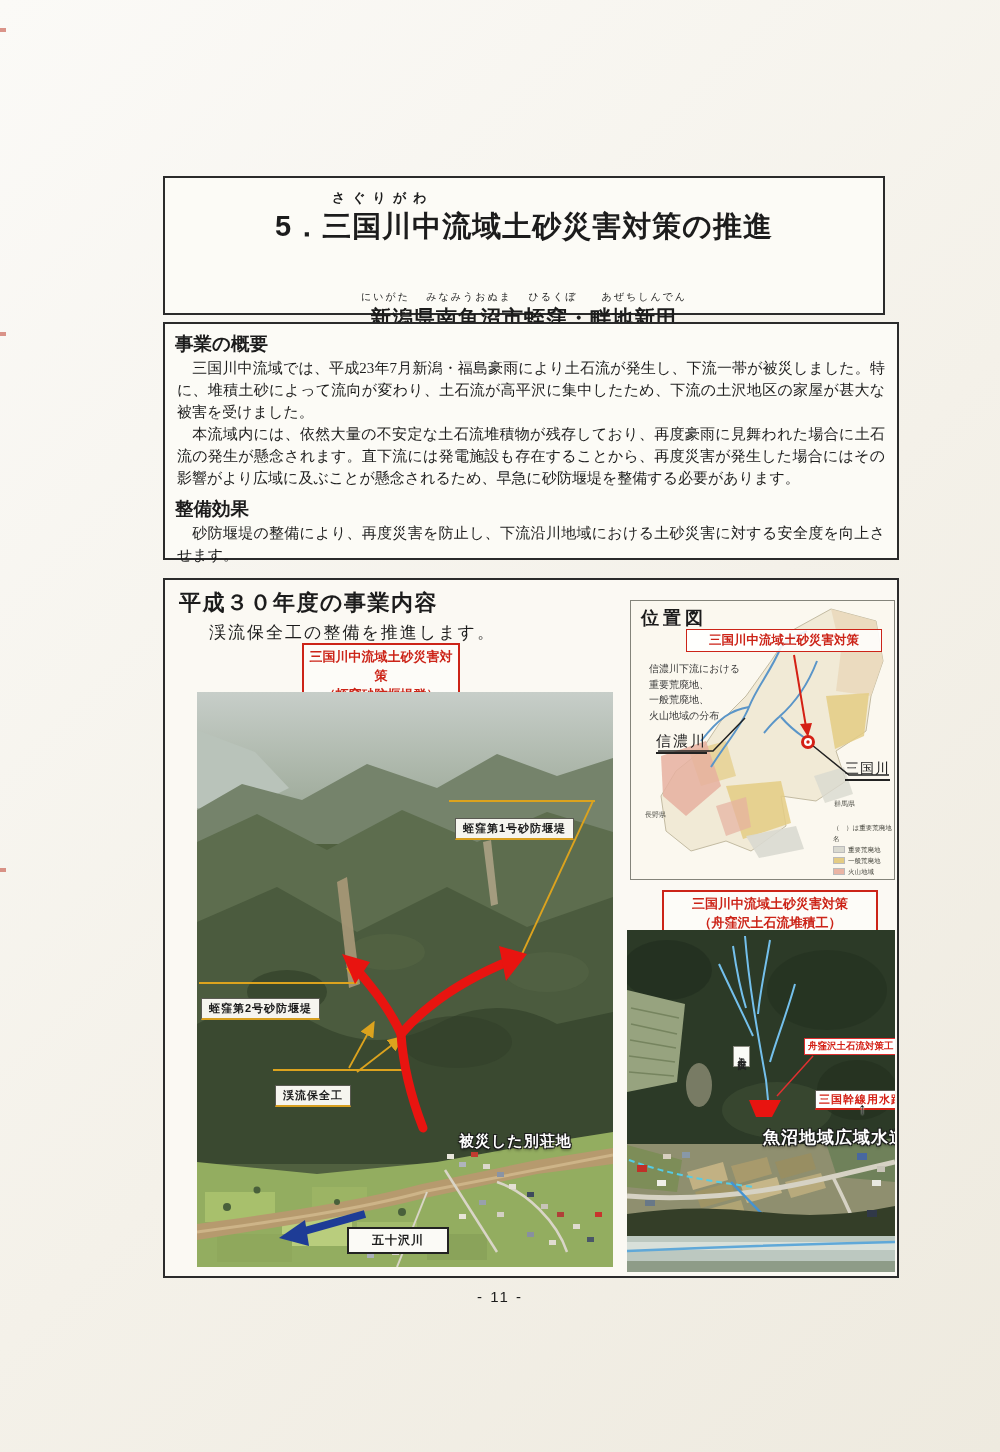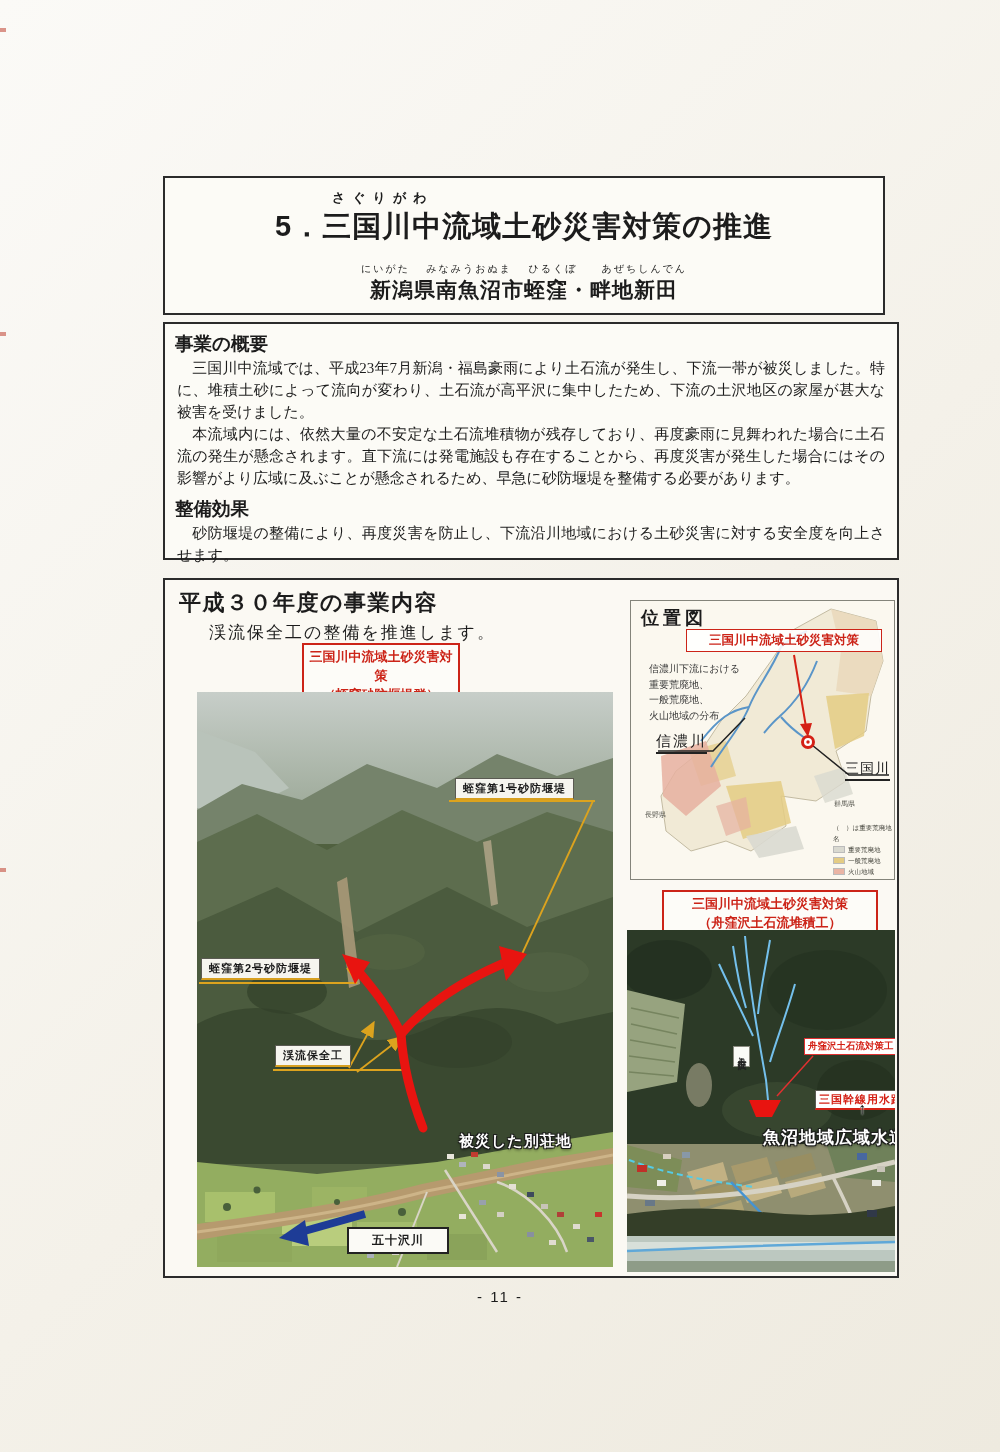--- a/index.html
+++ b/index.html
@@ -9,21 +9,21 @@
   .serif { font-family:"Liberation Serif","DejaVu Serif",serif; }
 
   .box { position:absolute; border:2px solid #2b2b2b; background:#fcfbf6; }
 
   
   #title-box { left:163px; top:176px; width:722px; height:139px; }
   .title-furigana { position:absolute; left:167px; top:11px; font-size:13px; font-weight:bold; letter-spacing:7px; }
   .title-heading { position:absolute; left:0; top:29px; width:100%; text-align:center;
                    font-size:29px; font-weight:bold; letter-spacing:1px; }
   .subtitle-wrap { position:absolute; left:0; top:84px; width:100%; text-align:center; }
-  .subtitle-furigana { font-size:10px; letter-spacing:2px; }
+  .subtitle-furigana { font-size:10px; letter-spacing:2px;margin-top:28px; }
   .subtitle { font-size:21px; font-weight:bold; letter-spacing:1px; }
 
   
   #overview-box { left:163px; top:322px; width:736px; height:238px; padding-top:2px; }
   .section-head { font-size:18.5px; font-weight:bold; margin:5px 10px 1px; }
   .body-text { font-size:15px; line-height:22px; margin:0 12px; text-align:justify; }
   .mt { margin-top:7px; }
 
   
   #main-box { left:163px; top:578px; width:736px; height:700px; background:#fbf9f3; }
@@ -35,21 +35,21 @@
   #red-tag-left  { left:137px; top:63px;  width:158px; }
   #red-tag-right { left:497px; top:310px; width:216px; }
 
   #photo-left  { position:absolute; left:32px;  top:112px; width:416px; height:575px; overflow:hidden; }
   #photo-right { position:absolute; left:462px; top:350px; width:268px; height:342px; overflow:hidden; }
   #photo-left svg, #photo-right svg, #map-svg { display:block; }
 
   
   .photo-tag { position:absolute; background:#f6f5ef; border:1px solid #5a5a52; color:#1a1a1a;
                font-size:11px; font-weight:bold; padding:2px 7px; white-space:nowrap; letter-spacing:1px; }
-  .yellow-under { border-bottom:2.5px solid #d8a020; }
+  .yellow-under { border-bottom:2.5px solid #d8a020;margin-top:40px; }
   .outline-text { position:absolute; color:#fff; font-weight:bold; white-space:nowrap; letter-spacing:1px;
                   text-shadow:-1px -1px 0 #1c1c1c, 1px -1px 0 #1c1c1c, -1px 1px 0 #1c1c1c, 1px 1px 0 #1c1c1c, 0 2px 3px rgba(0,0,0,.55); }
   #tag-dam1   { left:258px; top:86px; }
   #tag-dam2   { left:4px;   top:266px; }
   #tag-keiryu { left:78px;  top:353px; }
   #text-damaged { left:262px; top:440px; font-size:15px; }
   #tag-river  { left:150px; top:535px; border:2px solid #222; font-size:12px; padding:3px 23px; background:#fbfaf6; }
 
   
   #tag-funakubo { left:177px; top:108px; background:#fff; border:1px solid #e03030; color:#d42015;

